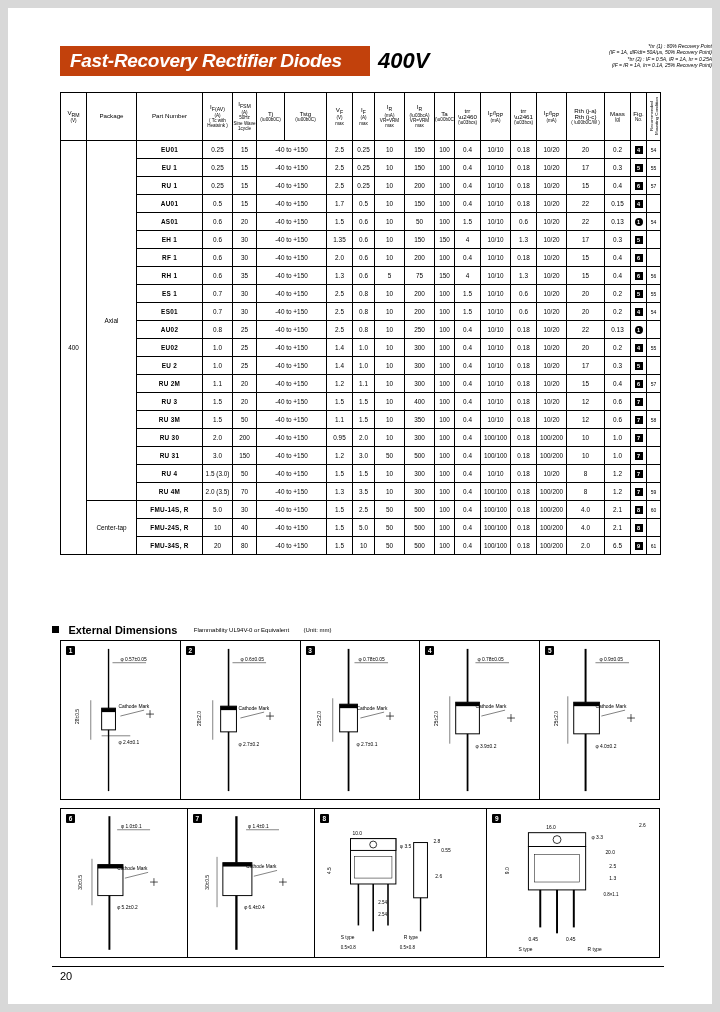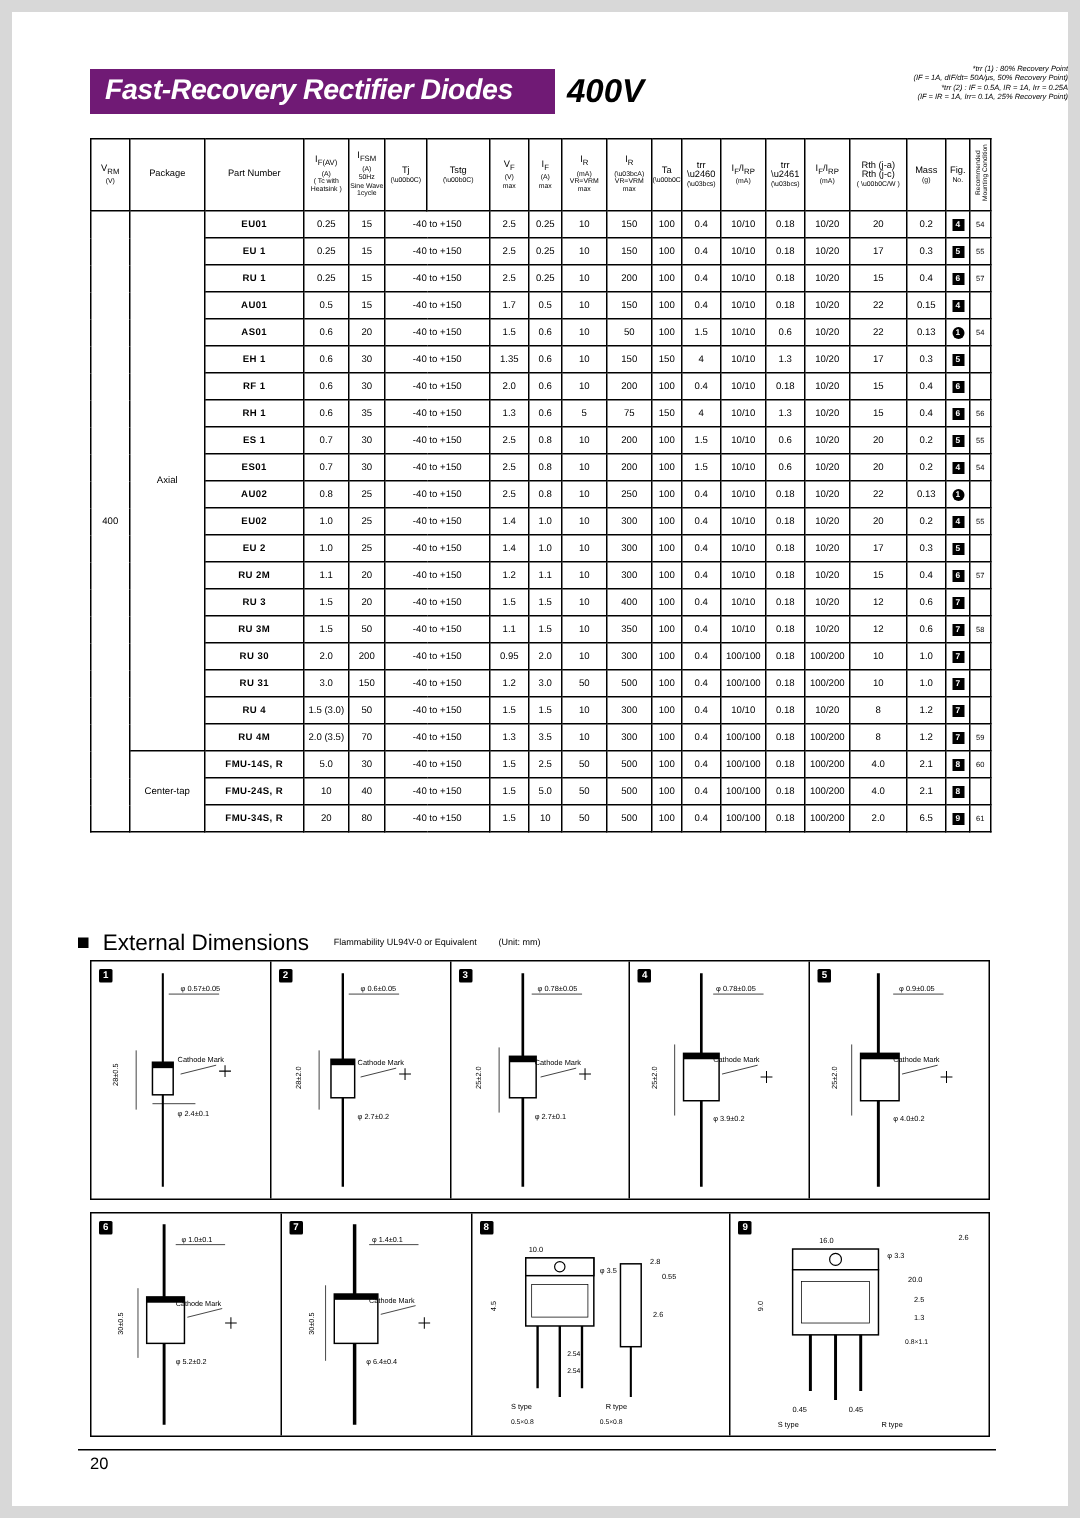--- a/index.html
+++ b/index.html
@@ -12,21 +12,21 @@
   .page{
     position:absolute;left:8px;top:8px;
     width:704px;height:996px;
     background:#ffffff;
     overflow:hidden;
   }
   
   .hdr{position:absolute;left:52px;top:38px;width:600px;height:34px;}
   .hdr-title{
     position:absolute;left:0;top:0;width:310px;height:30px;
-    background:#701a75;color:#fff;
+    background:#c2410c;color:#fff;
     font-weight:bold;font-style:italic;font-size:19px;
     line-height:30px;padding-left:10px;box-sizing:border-box;
     letter-spacing:-0.3px;
   }
   .hdr-volt{
     position:absolute;left:318px;top:0;height:30px;
     font-weight:bold;font-style:italic;font-size:22px;line-height:30px;color:#000;
   }
   .hdr-notes{
     position:absolute;left:430px;top:-3px;width:222px;
@@ -69,21 +69,21 @@
     font-weight:bold;
   }
   .sq{
     display:inline-block;width:8px;height:8px;
     background:#000;color:#fff;font-size:5.6px;line-height:8px;text-align:center;
     font-weight:bold;
   }
   
   .extsec{position:absolute;left:44px;top:612px;width:612px;}
   .ext-title{
-    font-size:15px;font-weight:normal;color:#000;display:inline-block;
+    font-size:11px;font-weight:bold;color:#000;display:inline-block;
     vertical-align:middle;
   }
   .ext-mark{
     display:inline-block;width:7px;height:7px;background:#000;
     margin-right:5px;vertical-align:middle;
   }
   .ext-note{font-size:6px;color:#000;display:inline-block;margin-left:12px;vertical-align:middle;}
   .ext-unit{font-size:6px;color:#000;display:inline-block;margin-left:10px;vertical-align:middle;}
   .gridbox{
     position:absolute;left:52px;width:600px;

